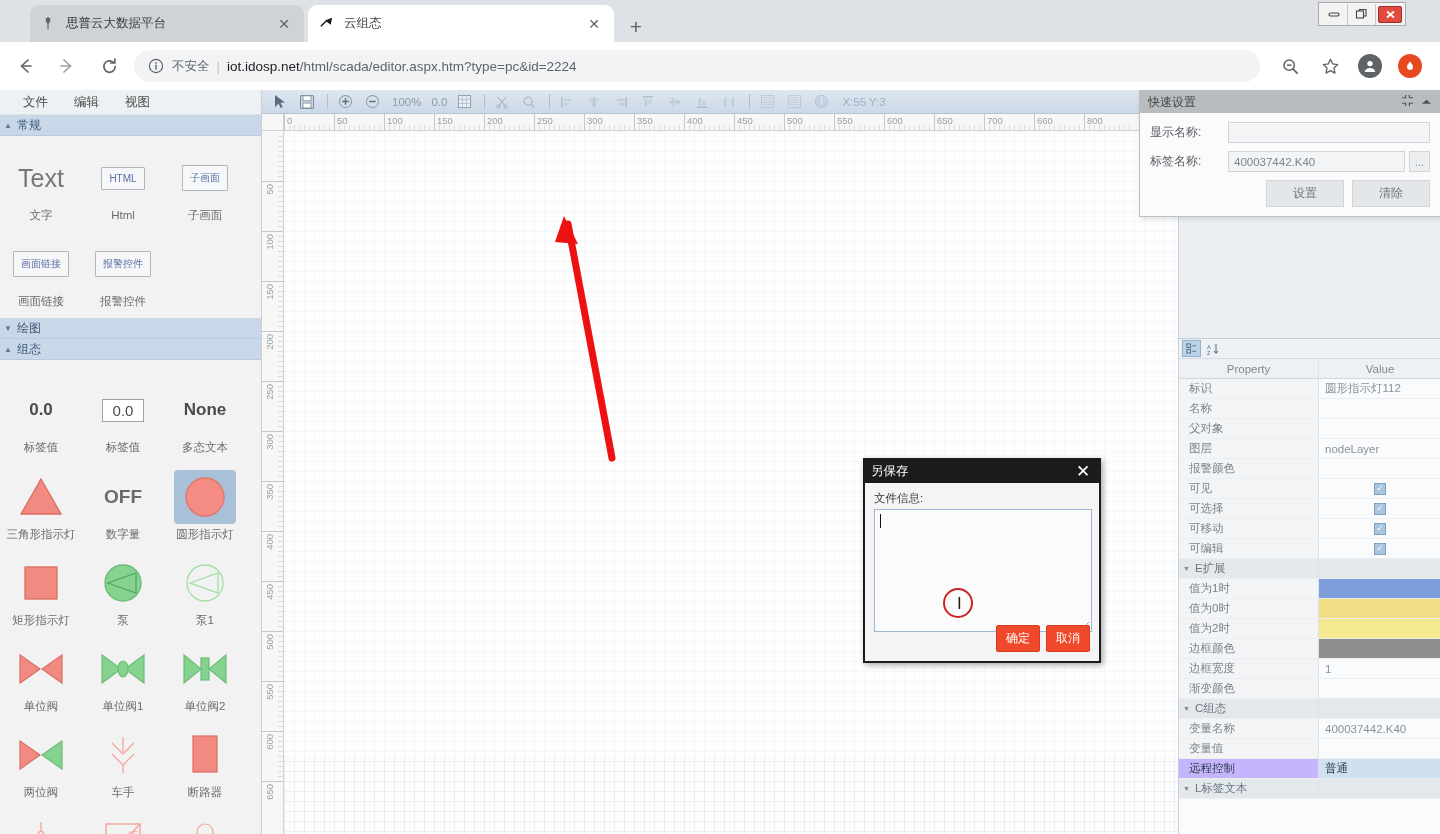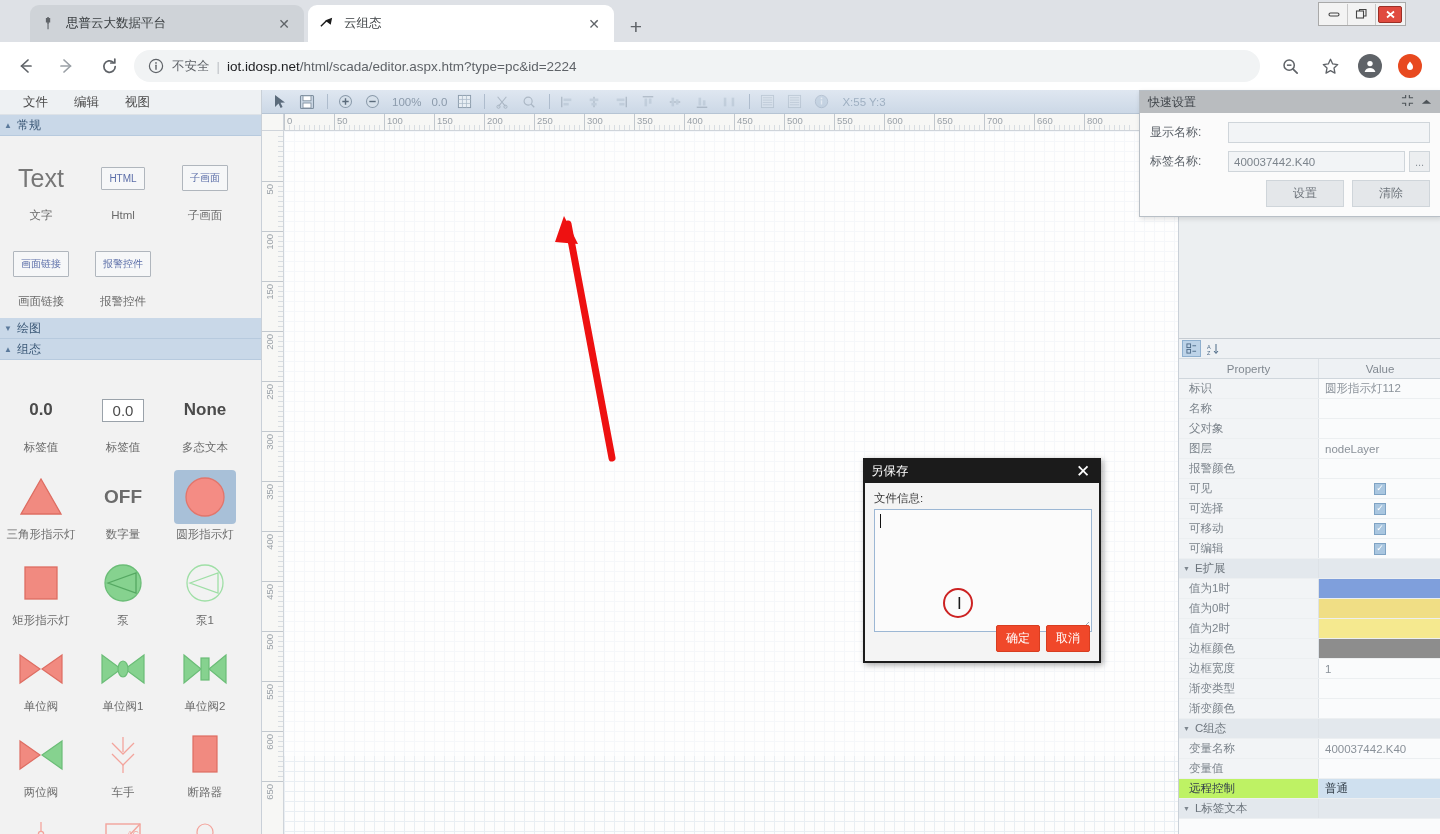--- a/index.html
+++ b/index.html
@@ -353,21 +353,21 @@
     background: #f2f4f6; border-right: 1px solid #dde2e7;
   }
   .pg-row .c2 {
     flex: 1; color: #8a9199; padding-left: 6px;
     display: flex; align-items: center; background: #fafbfc;
   }
   .pg-row.group .c1 {
     background: #e3e8ed; color: #6d757d; padding-left: 4px;
   }
   .pg-row.group .c2 { background: #e3e8ed; }
-  .pg-row.sel .c1 { background: #bef264; color: #35414c; }
+  .pg-row.sel .c1 { background: #c4b5fd; color: #35414c; }
   .pg-row.sel .c2 { background: #cfe0ef; color: #35414c; }
   .grp-tri { font-size: 7px; margin-right: 5px; color: #7e868e; }
   .pg-check {
     width: 12px; height: 12px; background: #a9c6e0;
     border: 1px solid #7fa3c4; margin: 0 auto;
     display: flex; align-items: center; justify-content: center;
     color: #fff; font-size: 9px; line-height: 1;
   }
   .pg-row .c2.ctr { justify-content: center; padding-left: 0; }
   .swatch { width: 100%; height: 100%; }
@@ -1350,24 +1350,20 @@
               <div class="c1">边框颜色</div>
               <div class="c2" style="padding: 0px;">
                 <div class="swatch" style="background: rgb(141, 141, 141);"></div>
               </div>
             </div>
             <div class="pg-row">
               <div class="c1">边框宽度</div>
               <div class="c2">1</div>
             </div>
             <div class="pg-row">
-              <div class="c1">渐变类型</div>
-              <div class="c2"></div>
-            </div>
-            <div class="pg-row">
               <div class="c1">渐变颜色</div>
               <div class="c2"></div>
             </div>
             <div class="pg-row group">
               <div class="c1">
                 <span class="grp-tri">▼</span>
                 <span>C组态</span>
               </div>
               <div class="c2"></div>
             </div>

